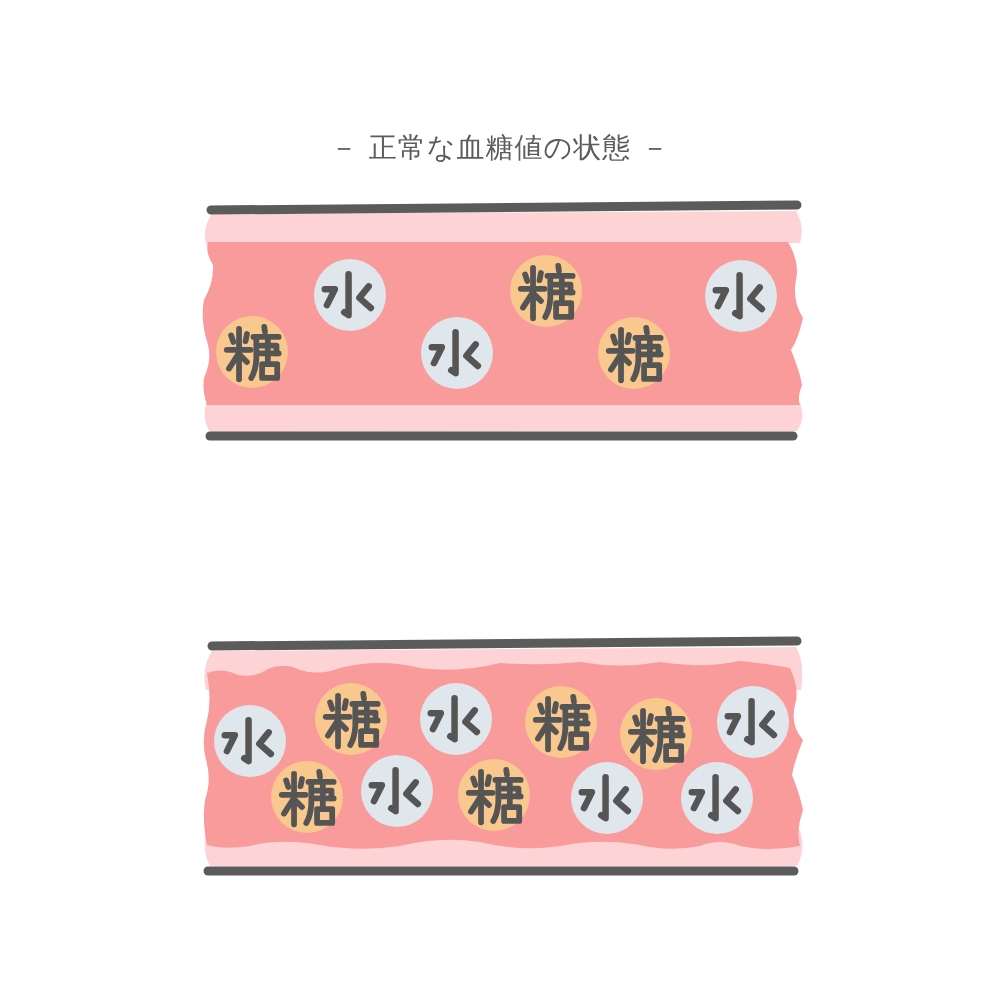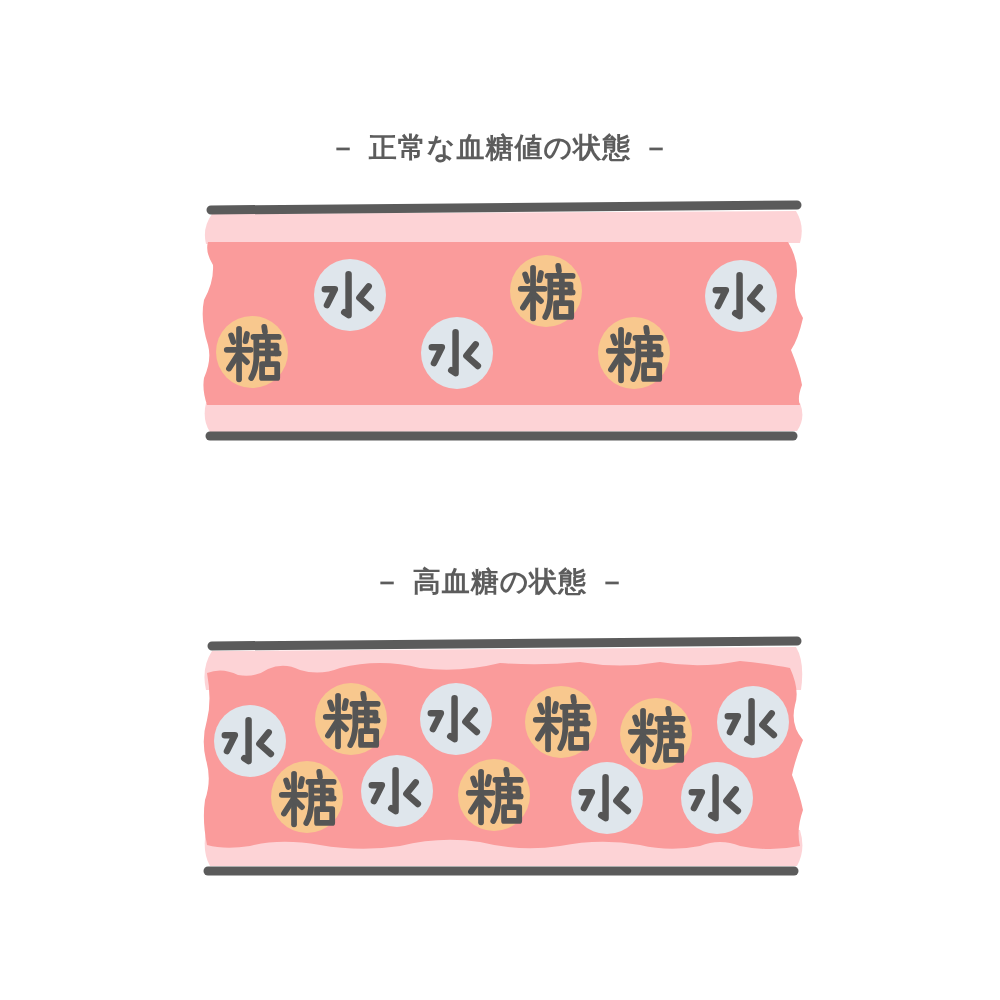--- a/index.html
+++ b/index.html
@@ -8,21 +8,21 @@
       --blood:#FA9B9B;
       --line:#5B5B5B;
       --sugar:#F8C88E;
       --water:#DFE6EC;
       --glyph:#555555;
       --title:#5C5C5C;
     }
     html,body{margin:0;padding:0;background:var(--bg);}
     .canvas{position:relative;width:1000px;height:1000px;overflow:hidden;background:var(--bg);
       font-family:"DejaVu Sans","Liberation Sans",sans-serif;}
-    .title{position:absolute;left:0;width:1000px;text-align:center;font-size:28px;font-weight:bold;
+    .title{position:absolute;left:0;width:1000px;text-align:center;font-size:28px;font-weight:normal;
       color:var(--title);letter-spacing:1px;line-height:36px;}
     .title-top{top:130px;}
     .title-bottom{top:564px;}
     svg.vessels{position:absolute;left:0;top:0;width:1000px;height:1000px;}
     .wall{fill:var(--wall);}
     .blood{fill:var(--blood);}
     .edge{stroke:var(--line);stroke-width:9;stroke-linecap:round;fill:none;}
     .p{position:absolute;width:72px;height:72px;border-radius:50%;}
     .p.sugar{background:var(--sugar);}
     .p.water{background:var(--water);}
@@ -80,21 +80,20 @@
     <g>
       <path class="wall" d="M212 651 L796 647 Q805 662 801 690 L206 690 Q201 668 212 651 Z"></path>
       <path class="wall" d="M206 830 L800 830 Q806 850 797 866 L210 866 Q202 852 206 830 Z"></path>
       <path class="blood" d="M207 673 Q222 667 238 675 Q255 678 268 669 Q284 662 300 670 Q320 676 340 668 Q380 658 420 668 Q460 673 500 663 Q540 666 580 662 Q620 669 660 662 Q700 669 740 661 Q770 664 790 668 Q800 690 795 705 Q790 725 803 740 Q795 760 792 775 Q800 795 803 810 Q796 830 800 846 Q770 852 740 846 Q720 838 700 846 Q670 852 640 845 Q600 838 560 846 Q520 852 480 842 Q440 836 400 846 Q360 852 320 845 Q280 838 250 846 Q225 850 207 845 Q202 820 205 800 Q212 780 206 760 Q201 740 207 720 Q212 700 207 673 Z"></path>
       <line class="edge" x1="212" y1="646" x2="797" y2="641"></line>
       <line class="edge" x1="208" y1="871" x2="794" y2="871"></line>
     </g>
   </svg>
 
   <div class="title title-top">－ 正常な血糖値の状態 －</div>
-  <div class="title title-bottom">－ 高血糖の状態 －</div>
 
   <div class="p sugar" style="left:216px;top:316px">
     <svg viewBox="0 0 100 100">
         <use href="#g-sugar"></use>
       </svg>
     <span class="lbl">糖</span>
   </div>
   <div class="p water" style="left:314px;top:259px">
     <svg viewBox="0 0 100 100">
         <use href="#g-water"></use>

